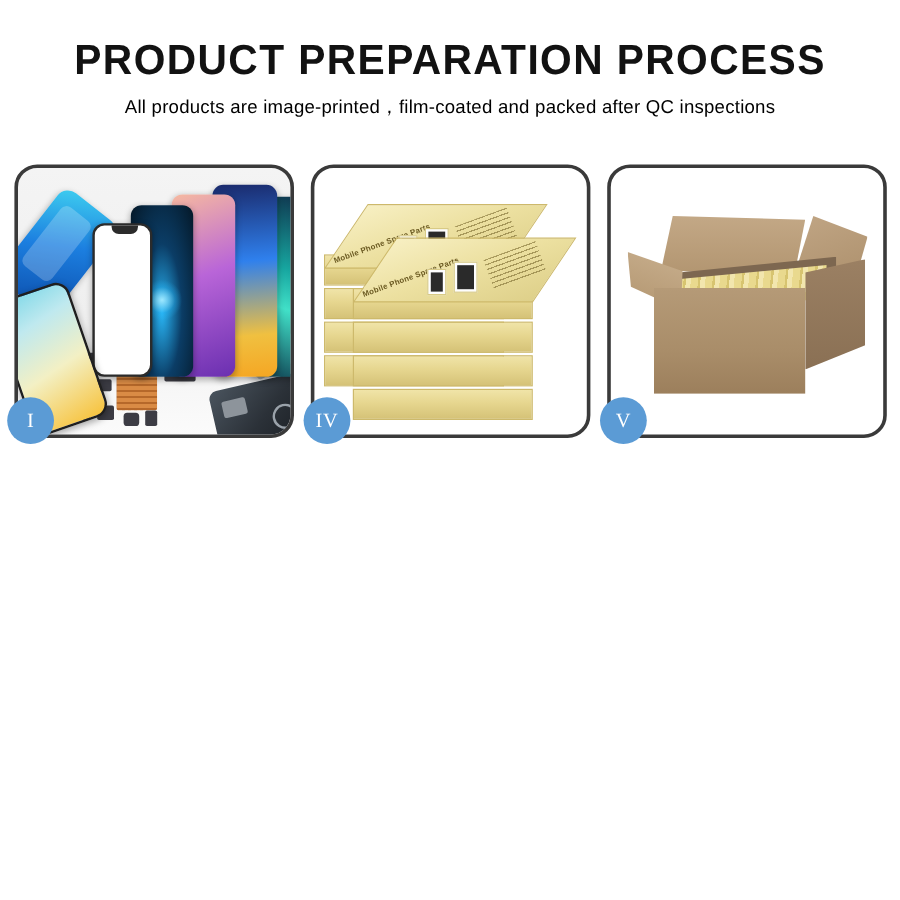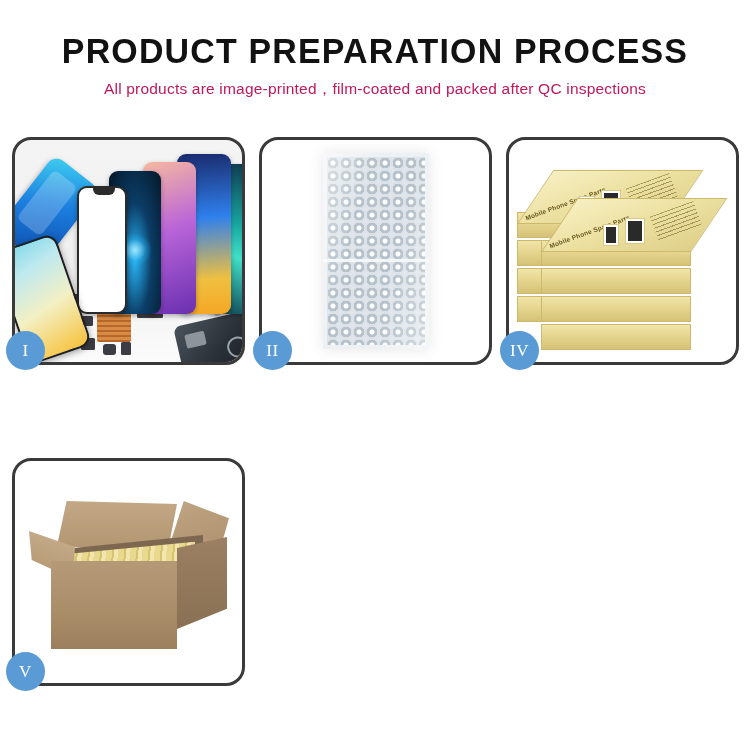--- a/index.html
+++ b/index.html
@@ -21,21 +21,21 @@
     font-weight: 700;
     letter-spacing: 1.2px;
     color: #121212;
     line-height: 42px;
     transform: scaleX(0.97);
   }
 
   .page-subtitle {
     font-size: 15.5px;
     font-weight: 400;
-    color: #be185d;
+    color: #000000;
     letter-spacing: 0.2px;
     margin-top: 7px;
   }
 
   
   .grid {
     position: absolute;
     top: 137px;
     left: 12px;
     width: 727px;
@@ -351,30 +351,20 @@
         <div class="pt flex7"></div>
         <div class="pt flex8"></div>
         <div class="tool"></div>
 
         <div class="logicboard"></div>
       </div>
     </div>
     <div class="badge">I</div>
   </div>
 
-  <div class="panel p2">
-    <div class="panel-inner">
-      <div class="wrap-sheet">
-        <div class="bubbles"></div>
-        <div class="wrap-seam"></div>
-        <div class="wrap-gloss"></div>
-      </div>
-    </div>
-    <div class="badge">II</div>
-  </div>
 
 
   <div class="panel p4">
     <div class="panel-inner">
       <div class="stack">
 
         <div class="sbox back" style="top:56px;"></div>
         <div class="sbox back" style="top:84px;"></div>
         <div class="sbox back" style="top:112px;"></div>
         <div class="sbox back" style="top:140px;"></div>

